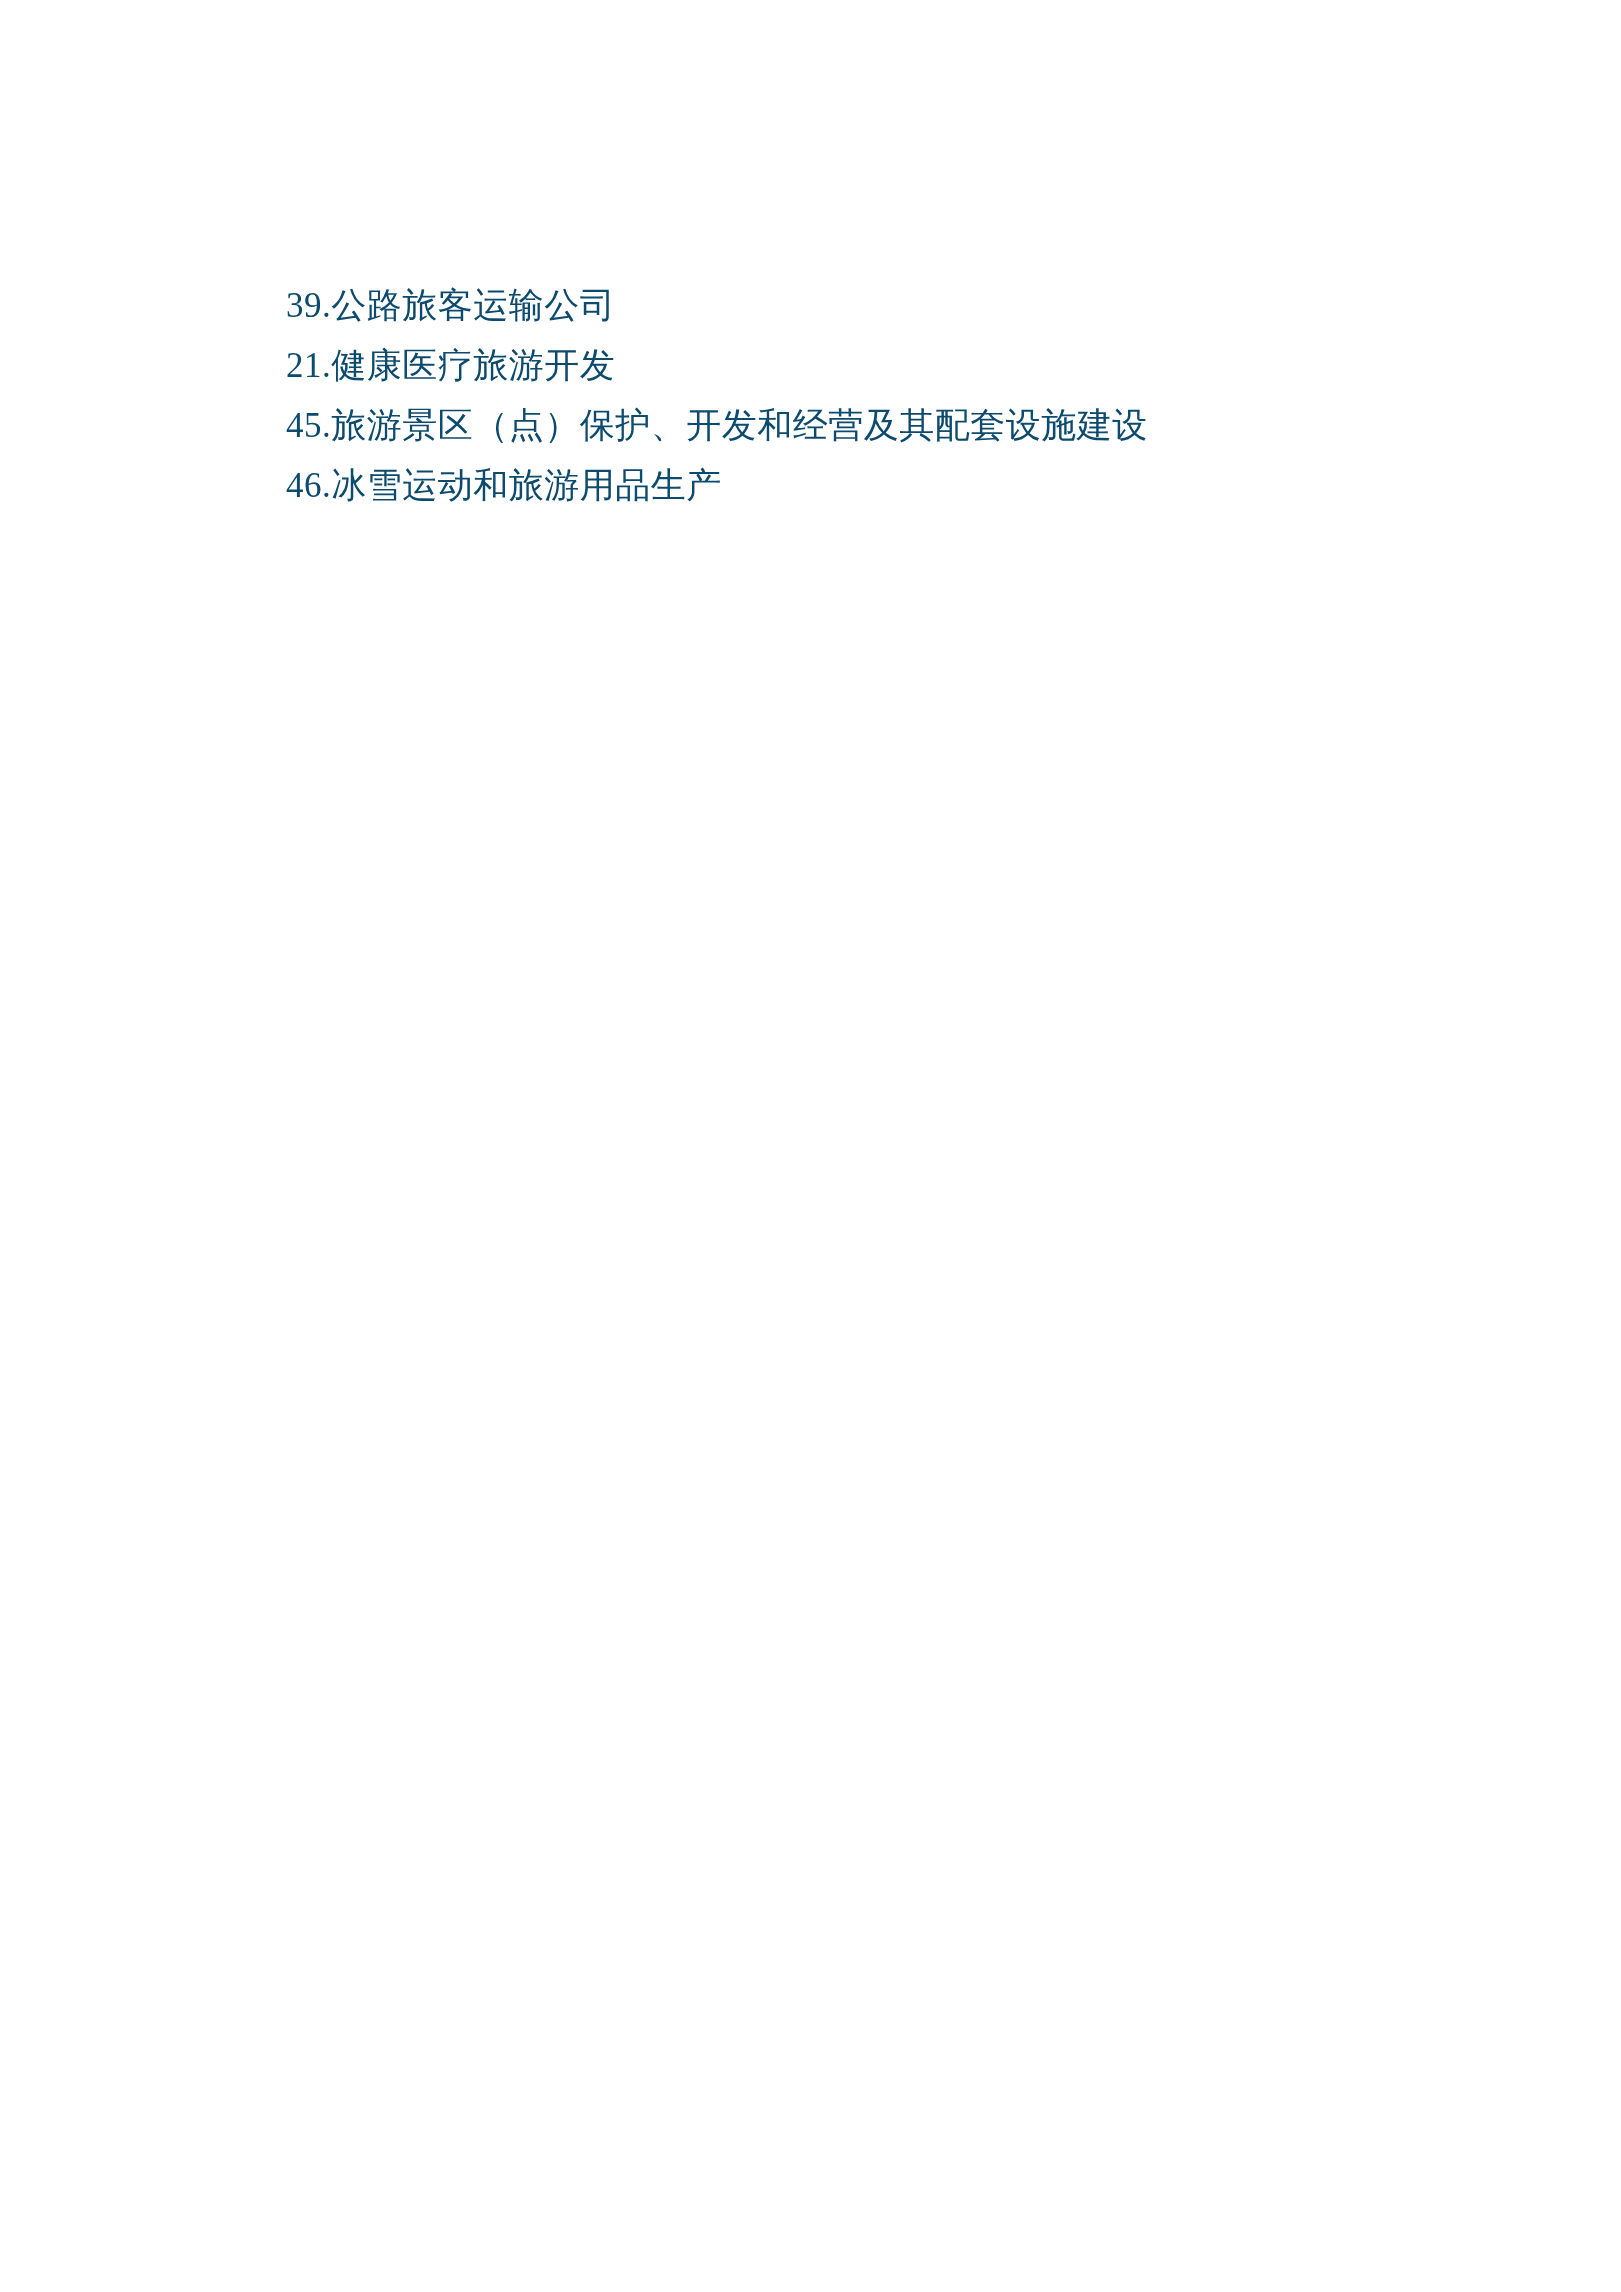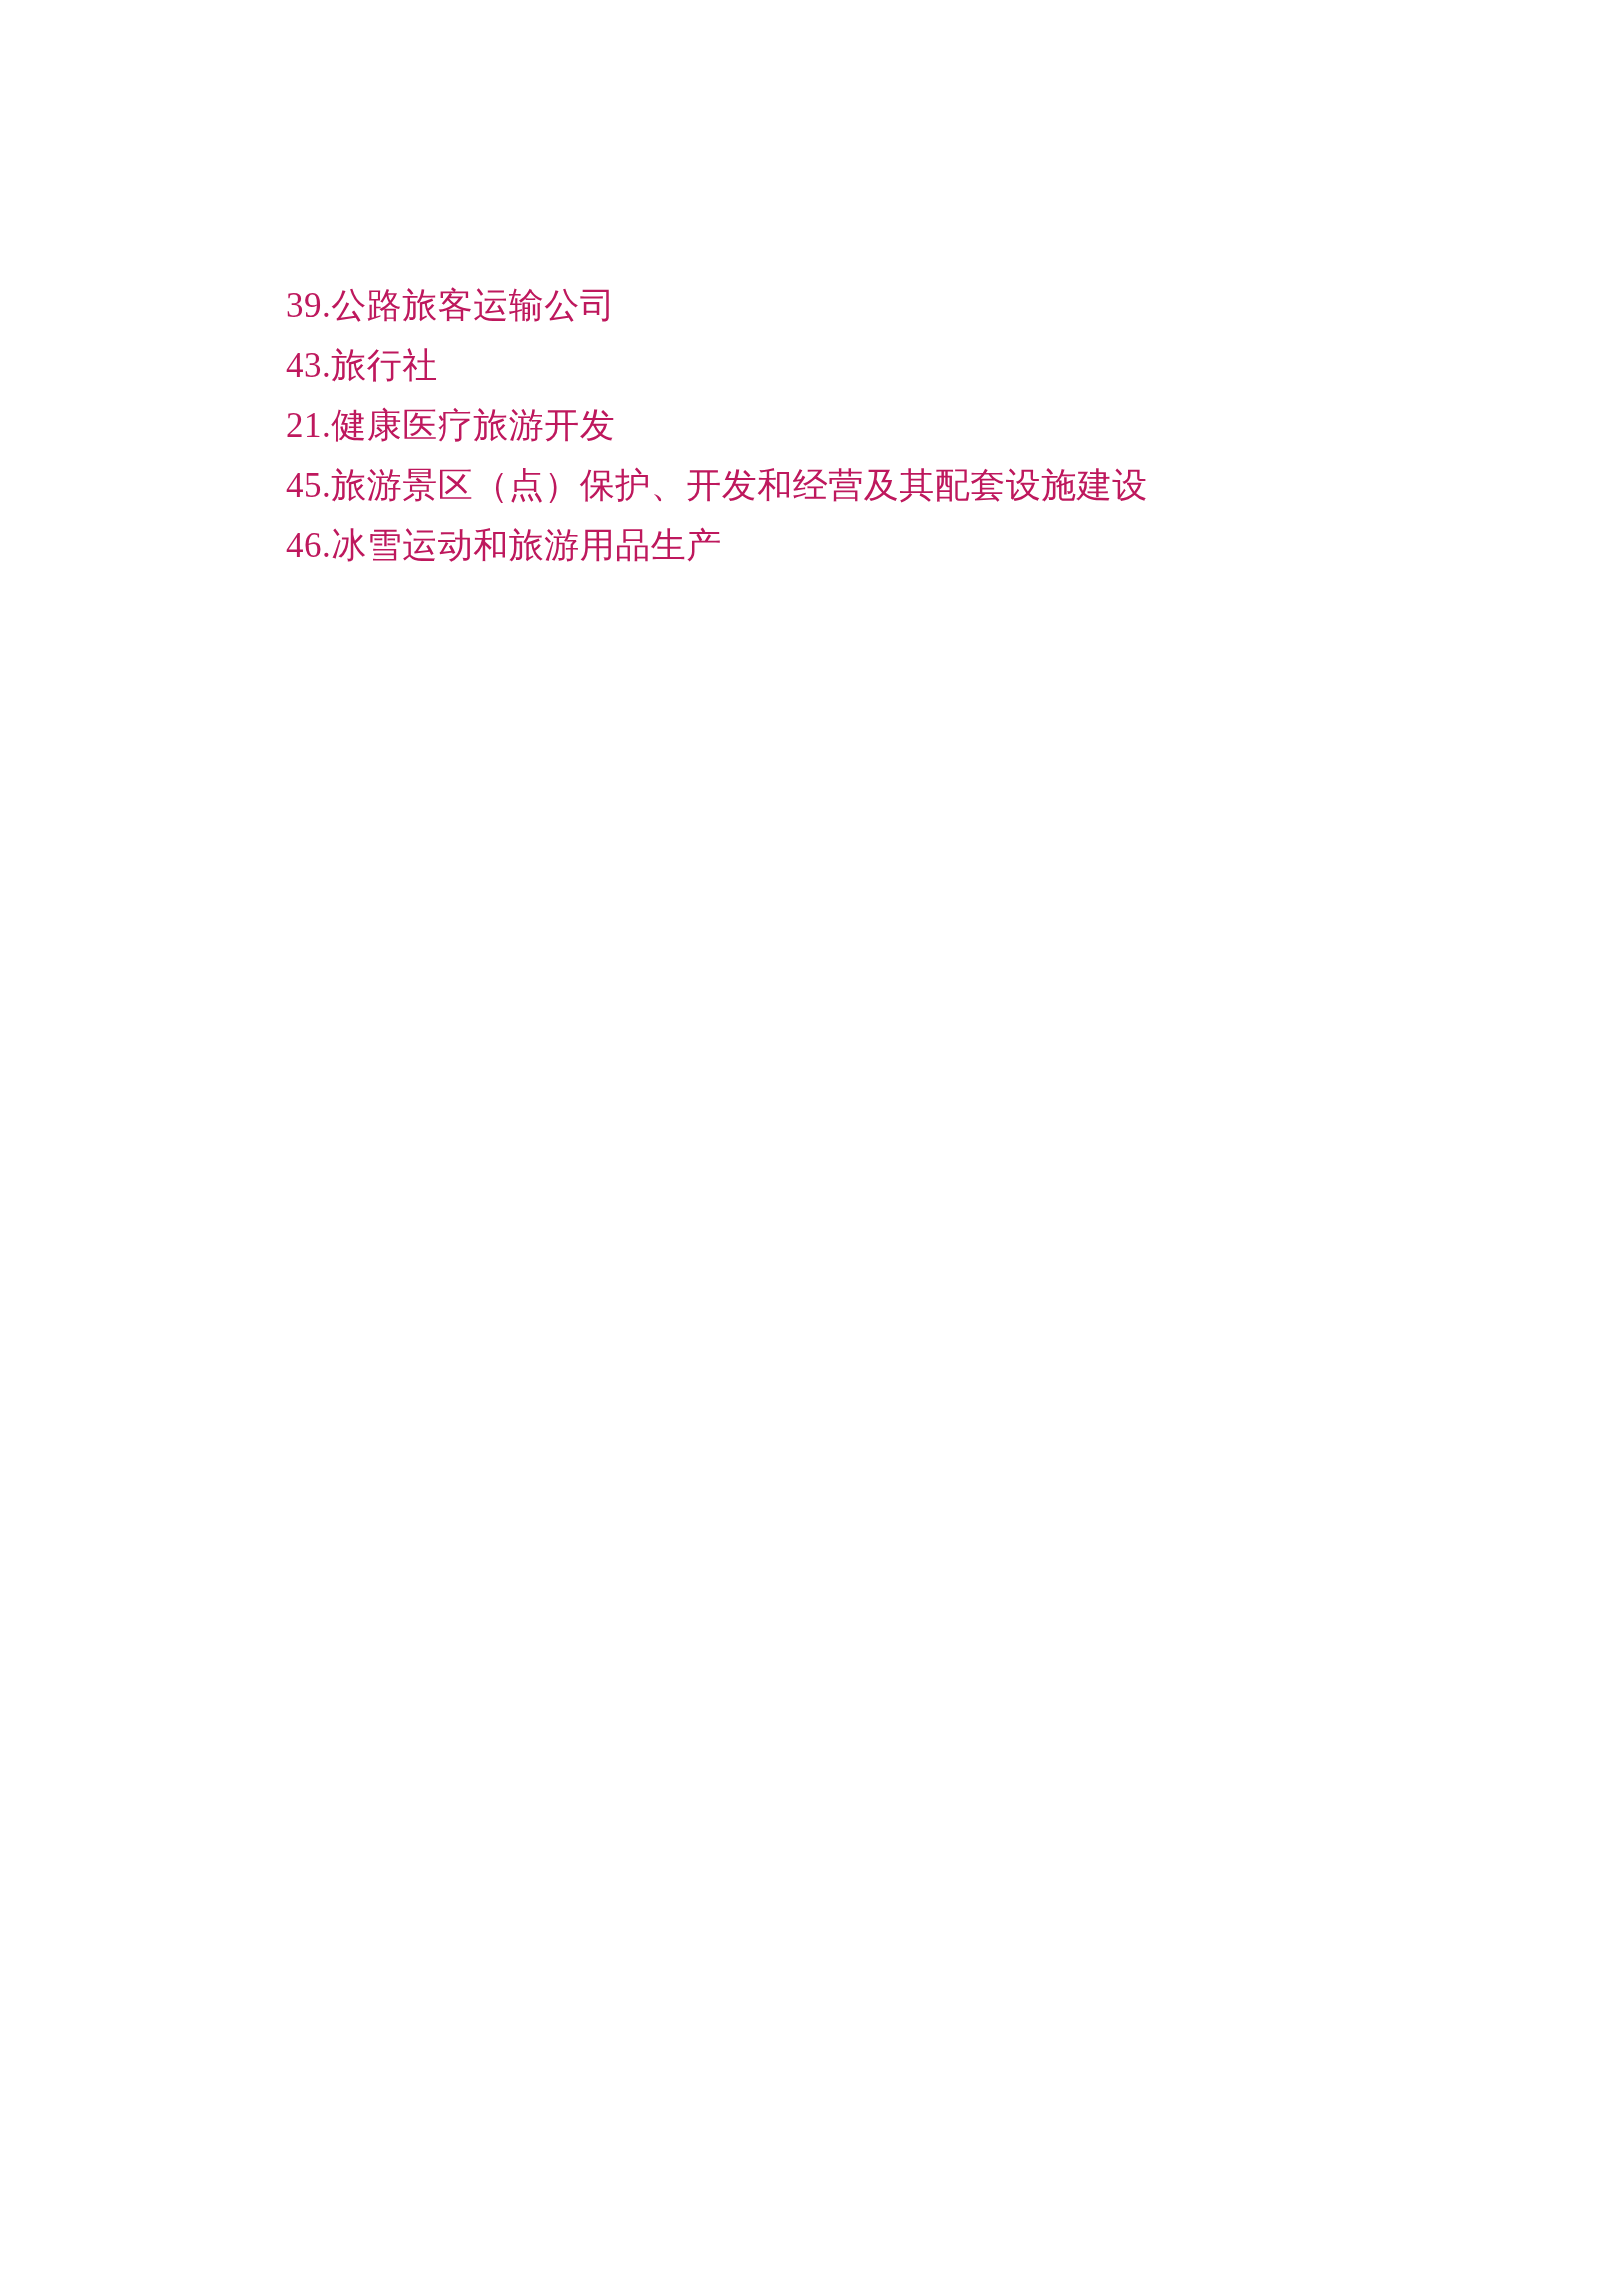--- a/index.html
+++ b/index.html
@@ -7,21 +7,21 @@
     padding: 0;
     background: #ffffff;
   }
   .page {
     position: relative;
     width: 1482px;
     height: 2293px;
     background: #ffffff;
     overflow: hidden;
     font-family: "Liberation Serif", "DejaVu Serif", serif;
-    color: #be185d;
+    color: #0c4a6e;
   }
   .numbered-list {
     position: absolute;
     left: 286px;
     top: 276px;
   }
   .line {
     font-size: 35px;
     line-height: 60px;
     white-space: nowrap;
@@ -38,21 +38,20 @@
 <body>
 
 <div class="page">
   <div class="numbered-list">
 
     <div class="line"><span class="num">39.</span><span class="txt">公路旅客运输公司</span></div>
 
 
 
 
-    <div class="line"><span class="num">43.</span><span class="txt">旅行社</span></div>
 
     <div class="line"><span class="num">21.</span><span class="txt">健康医疗旅游开发</span></div>
 
     <div class="line"><span class="num">45.</span><span class="txt">旅游景区（点）保护、开发和经营及其配套设施建设</span></div>
 
     <div class="line"><span class="num">46.</span><span class="txt">冰雪运动和旅游用品生产</span></div>
 
 
   </div>
 </div>

